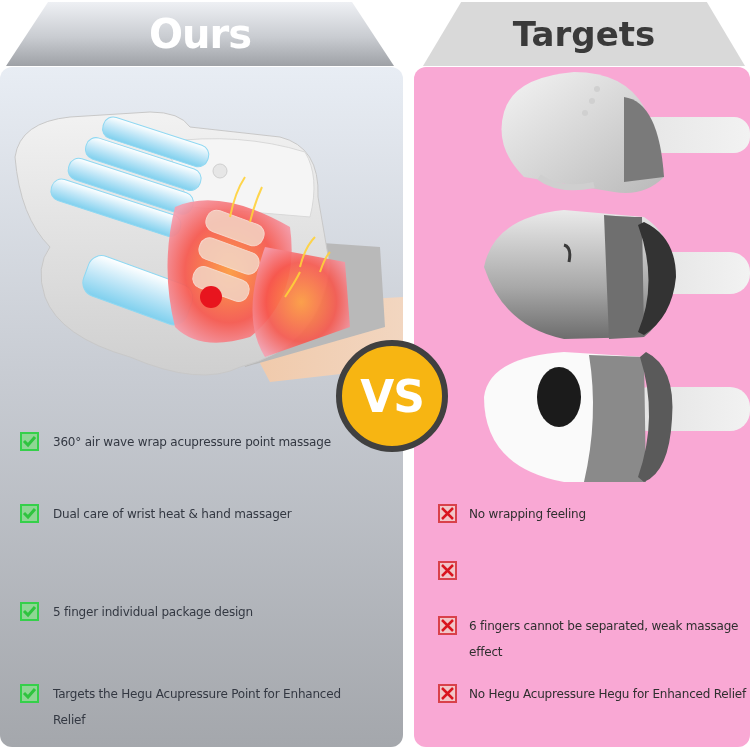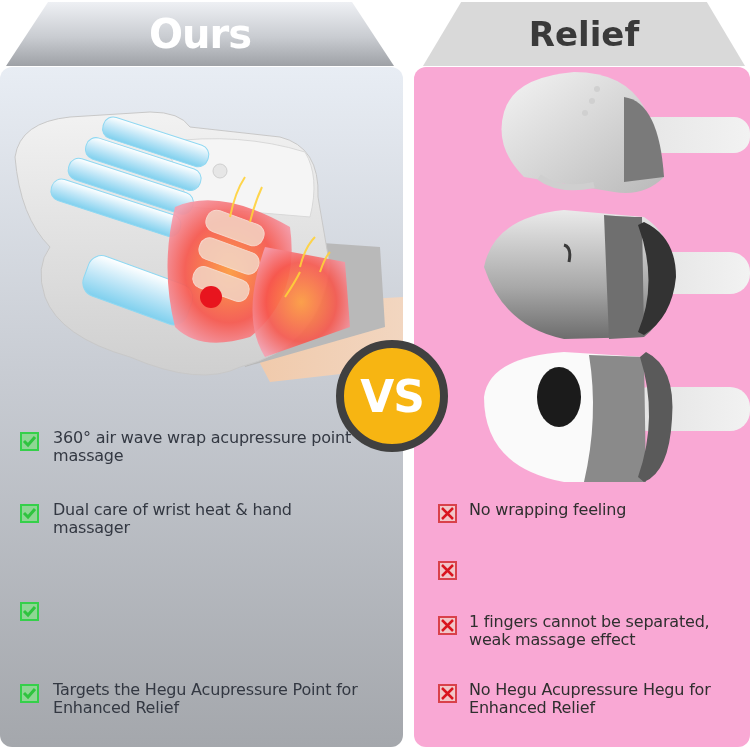--- a/index.html
+++ b/index.html
@@ -42,49 +42,49 @@
     .glove { position: absolute; left: 0; top: 0; width: 403px; height: 330px; }
 
     
     .devices { position: absolute; left: 0; top: 0; width: 336px; height: 420px; }
 
     
     .list { position: absolute; }
     .list-ours { left: 20px; top: 362px; width: 350px; }
     .list-others { left: 24px; top: 434px; width: 312px; }
     .item { position: absolute; left: 0; display: flex; align-items: flex-start; }
-    .item-text { font-size: 16px; line-height: 18px; color: #333842; font-family: "DejaVu Sans", sans-serif; letter-spacing: -0.2px; }
+    .item-text { font-size: 12px; line-height: 26px; color: #333842; font-family: "DejaVu Sans", sans-serif; letter-spacing: -0.2px; }
     .list-others .item-text { color: #2f2f2f; }
 
     .chk {
       width: 19px; height: 19px; margin-top: 3px; margin-right: 14px; flex-shrink: 0;
       border: 2px solid #35d04a; background: #8fd694; position: relative;
     }
     .xbox {
       width: 19px; height: 19px; margin-top: 3px; margin-right: 12px; flex-shrink: 0;
       border: 2px solid #d9414b; background: #f1c6c8; position: relative;
     }
 
     
     .vs {
       position: absolute; left: 336px; top: 340px; width: 112px; height: 112px;
-      border-radius: 50%; background: #f7b512; border: 8px solid #404040;
+      border-radius: 50%; background: #f7b512; border: 6px solid #404040;
       display: flex; align-items: center; justify-content: center;
       color: #ffffff; font-family: "DejaVu Sans", sans-serif; font-weight: bold; font-size: 44px;
       letter-spacing: -1px;
     }
   </style>
 </head>
 <body>
 
 <div class="tab tab-ours">
   <span>Ours</span>
 </div>
 <div class="tab tab-others">
-  <span>Relief</span>
+  <span>Targets</span>
 </div>
 
 <div class="panel panel-ours">
   <svg class="glove" viewBox="0 0 403 330">
     <defs>
       <linearGradient id="gbody" x1="0" y1="0" x2="0" y2="1">
         <stop offset="0" stop-color="#f2f2f2"></stop>
           <stop offset="1" stop-color="#cfcfcf"></stop>
       </linearGradient>
       <linearGradient id="tube" x1="0" y1="0" x2="0" y2="1">
@@ -161,20 +161,21 @@
           </svg>
       </span>
       <span class="item-text">Dual care of wrist heat &amp; hand massager</span>
     </div>
     <div class="item" style="top:170px">
       <span class="chk">
         <svg width="15" height="15" viewBox="0 0 15 15" style="position:absolute;left:0;top:0">
             <path d="M2 7 L6 11 L13 3" stroke="#2fc43f" stroke-width="3" fill="none"></path>
           </svg>
       </span>
+      <span class="item-text">5 finger individual package design</span>
     </div>
     <div class="item" style="top:252px">
       <span class="chk">
         <svg width="15" height="15" viewBox="0 0 15 15" style="position:absolute;left:0;top:0">
             <path d="M2 7 L6 11 L13 3" stroke="#2fc43f" stroke-width="3" fill="none"></path>
           </svg>
       </span>
       <span class="item-text">Targets the Hegu Acupressure Point for Enhanced Relief</span>
     </div>
   </div>
@@ -234,21 +235,21 @@
             <path d="M2 2 L13 13 M13 2 L2 13" stroke="#d9161f" stroke-width="2.5"></path>
           </svg>
       </span>
     </div>
     <div class="item" style="top:112px">
       <span class="xbox">
         <svg width="15" height="15" viewBox="0 0 15 15" style="position:absolute;left:0;top:0">
             <path d="M2 2 L13 13 M13 2 L2 13" stroke="#d9161f" stroke-width="2.5"></path>
           </svg>
       </span>
-      <span class="item-text">1 fingers cannot be separated, weak massage effect</span>
+      <span class="item-text">6 fingers cannot be separated, weak massage effect</span>
     </div>
     <div class="item" style="top:180px">
       <span class="xbox">
         <svg width="15" height="15" viewBox="0 0 15 15" style="position:absolute;left:0;top:0">
             <path d="M2 2 L13 13 M13 2 L2 13" stroke="#d9161f" stroke-width="2.5"></path>
           </svg>
       </span>
       <span class="item-text">No Hegu Acupressure Hegu for Enhanced Relief</span>
     </div>
   </div>

